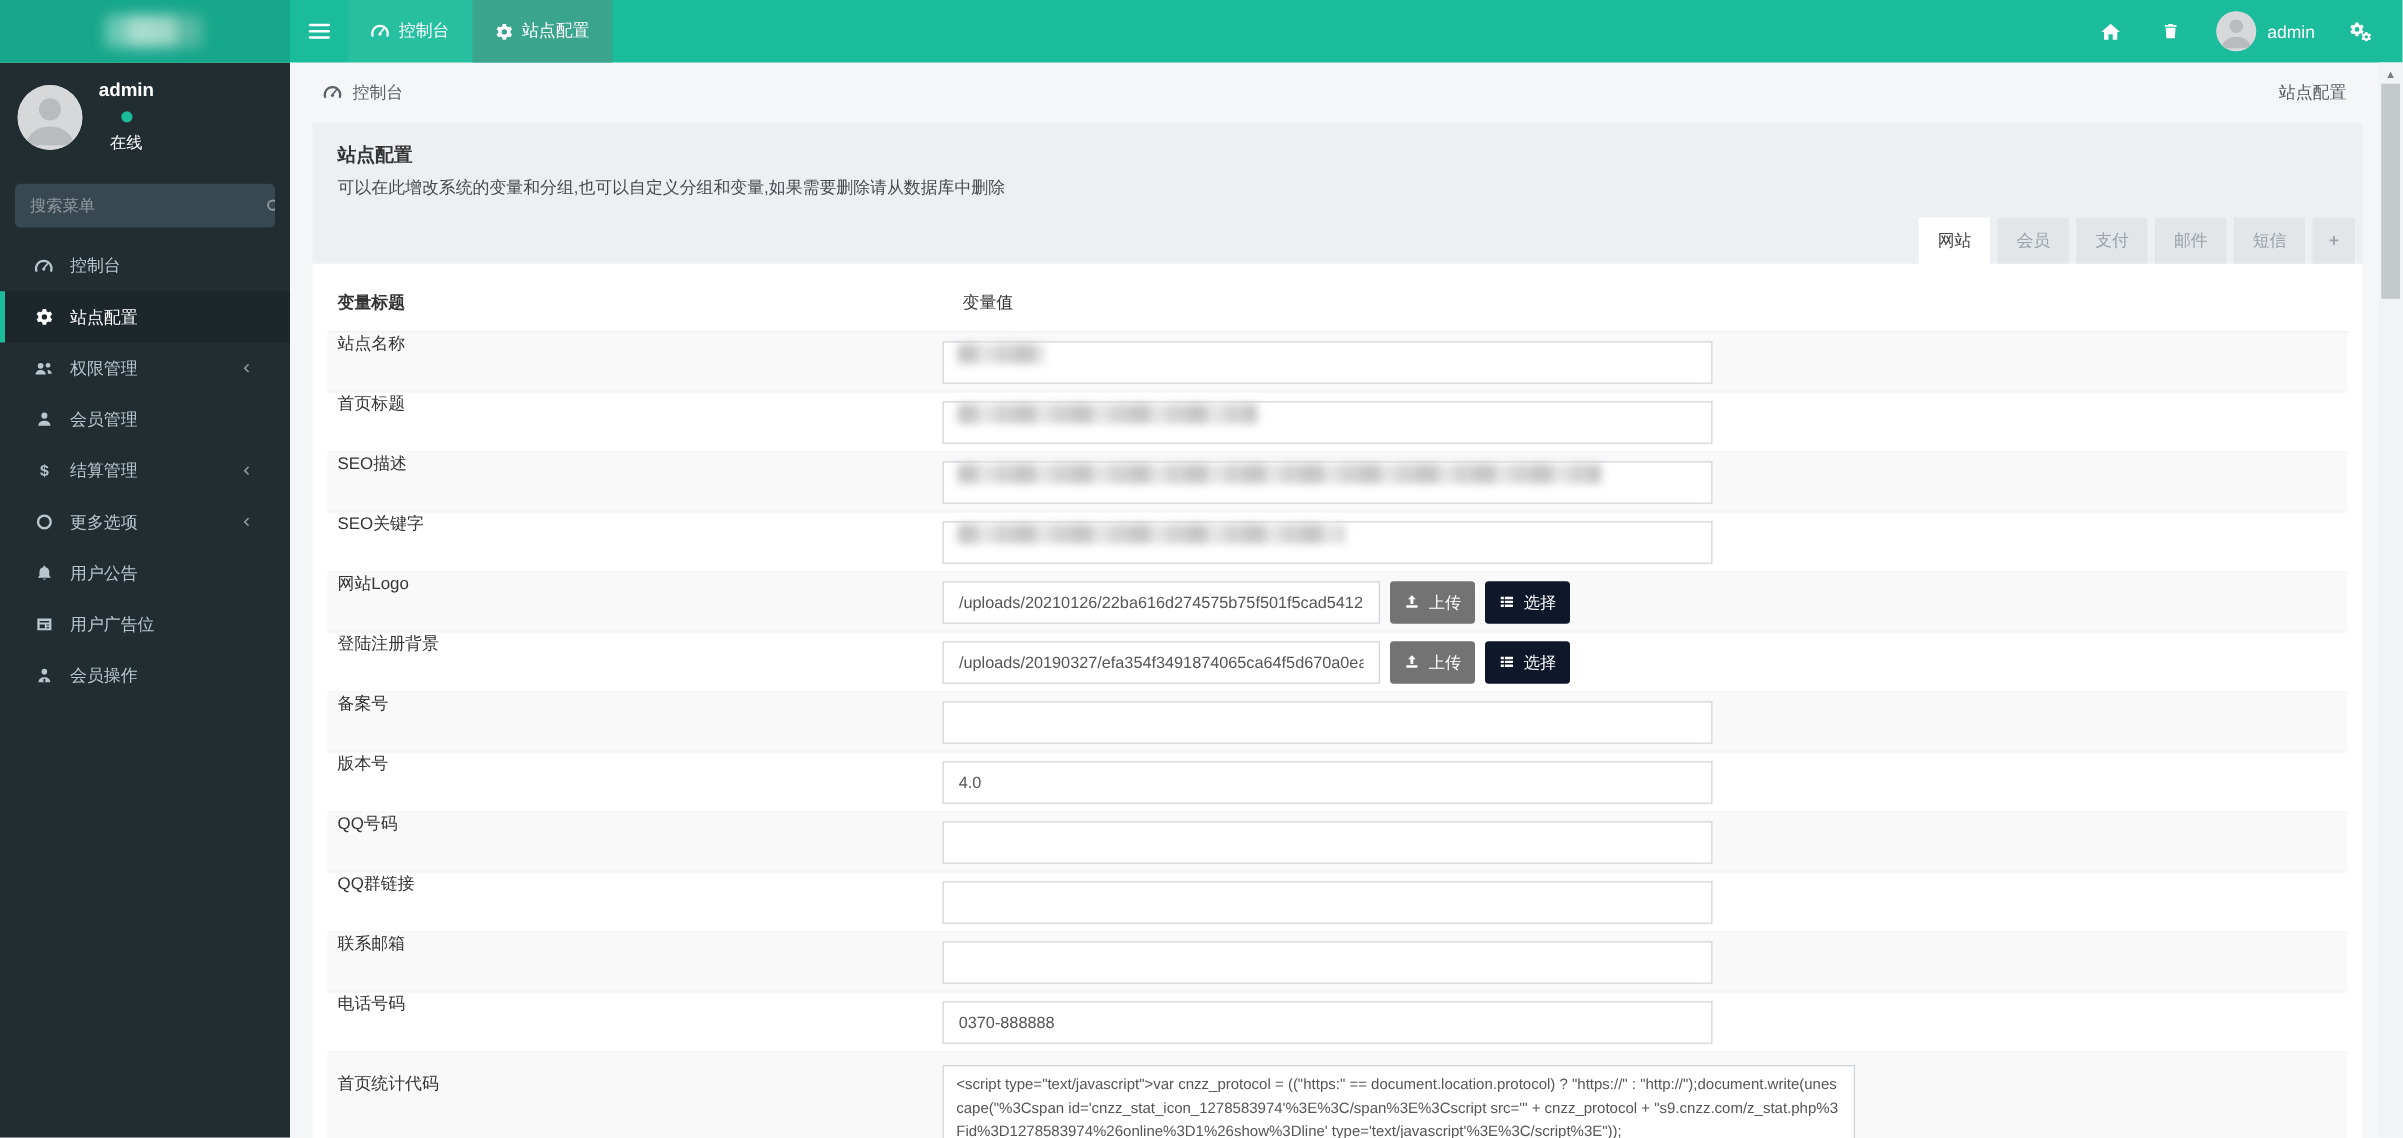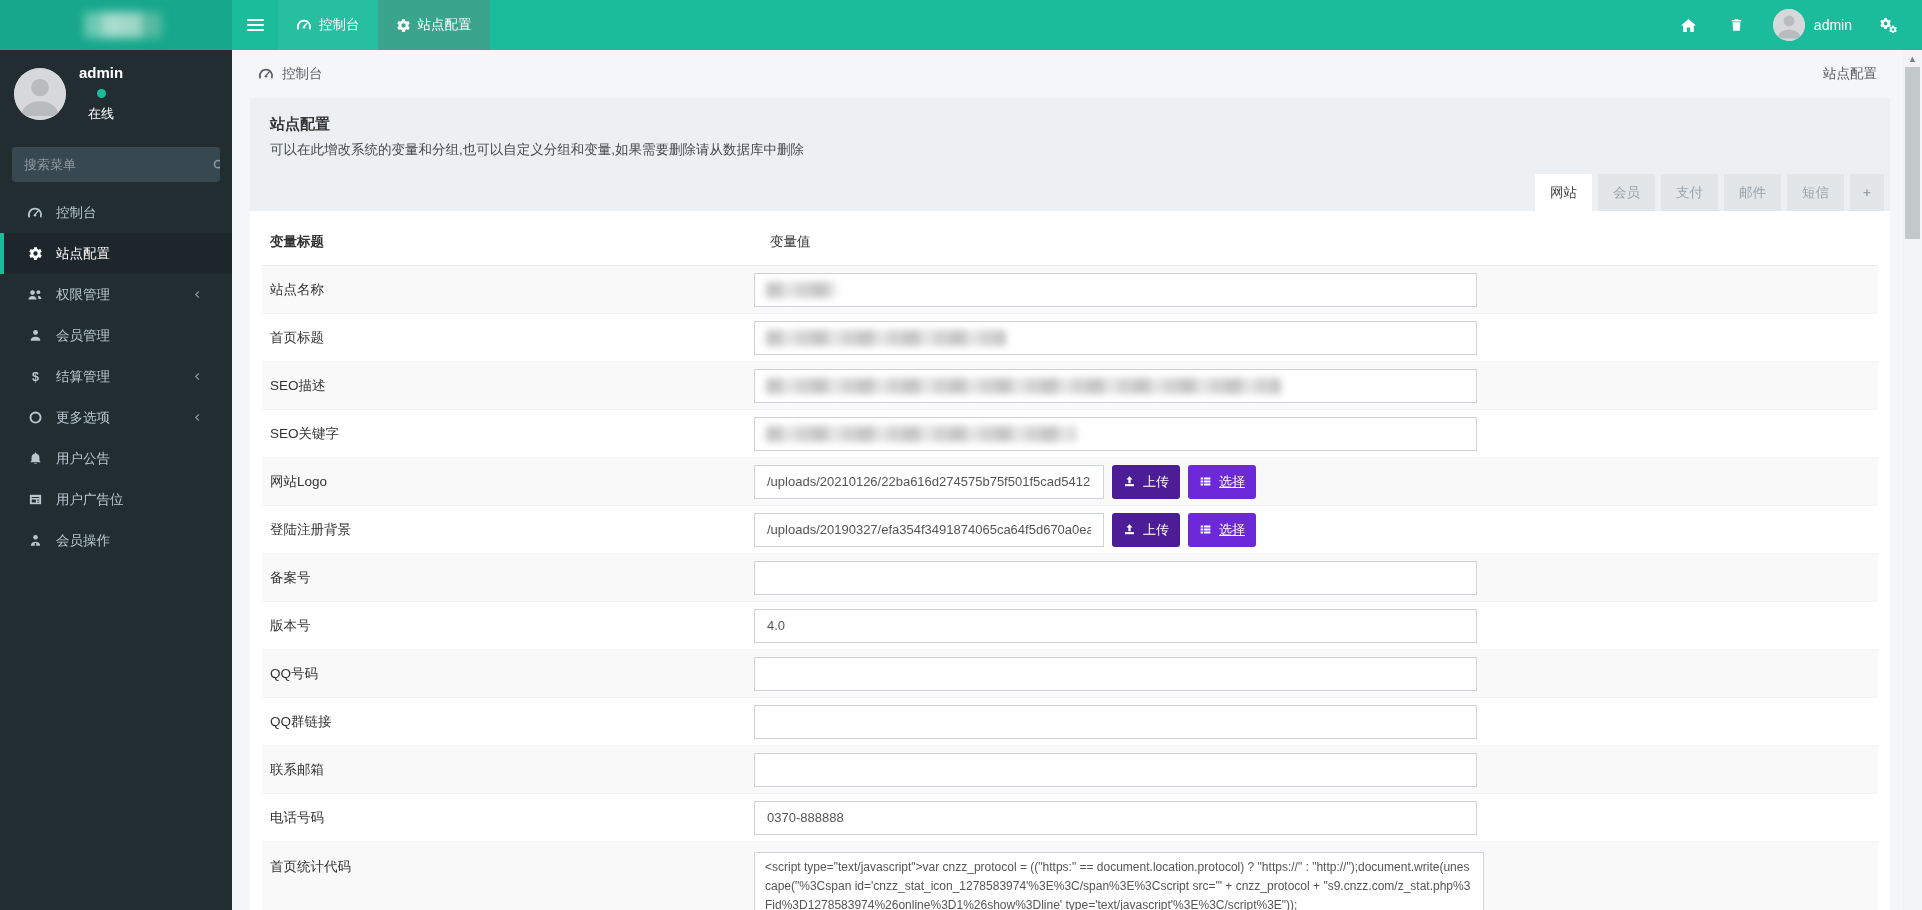--- a/index.html
+++ b/index.html
@@ -57,32 +57,32 @@
   .card-desc { font-size:13.5px; color:#45494d; }
   .tabs { display:flex; margin-top:15px; padding-left:20px;justify-content:flex-end; }
   .tab { height:37px; display:flex; align-items:center; padding:0 15px; margin-right:6px; background:#e2e6e9; color:#9aa3ab; font-size:13.5px; cursor:pointer; }
   .tab.active { background:#fff; color:#444; }
   .tab.add { padding:0 13px; font-weight:bold; }
   .tab-content { background:#fff; min-height:700px; padding:20px 12px 0 12px; }
 
   .tbl-head { display:flex; padding:2px 0 14px 0; border-bottom:1px solid #e8eaec;align-items:flex-end; }
   .tbl-head .h1 { width:492px; padding-left:8px; font-weight:bold; font-size:13.5px; color:#333; }
   .tbl-head .h2 { font-weight:normal; font-size:13.5px; color:#333; padding-left:16px; }
-  .row { display:flex; align-items:center; min-height:48px; border-bottom:1px solid #f3f4f5; }
+  .row { display:flex; min-height:48px; border-bottom:1px solid #f3f4f5; }
   .row.stripe { background:#f9f9f9; }
   .row .cell-label { width:492px; padding-left:8px; font-size:13.5px; color:#333; flex:0 0 auto; }
   .row .cell-value { display:flex; align-items:center; gap:8px; position:relative; }
-  .f-input { width:723px; height:34px; border:1px solid #cfd4da; background:#fff; font-size:13px; color:#555; padding:0 12px; outline:none; font-family:inherit; }
+  .f-input { width:616px; height:34px; border:1px solid #cfd4da; background:#fff; font-size:13px; color:#555; padding:0 12px; outline:none; font-family:inherit; }
   .f-input.short { width:350px; }
   .blur-block { position:absolute; left:12px; top:9px; height:16px; border-radius:2px; pointer-events:none;
     background:repeating-linear-gradient(90deg,#c7c7c7 0 16px,#e4e4e4 16px 30px,#d3d3d3 30px 46px);
     filter:blur(3.5px); }
   .btn { height:34px; display:flex; align-items:center; gap:7px; padding:0 11px; border:none; border-radius:3px; color:#fff; font-size:13px; cursor:pointer; font-family:inherit; }
-  .btn.red { background:#4c1d95; }
-  .btn.dark { background:#6d28d9;text-decoration:underline; }
+  .btn.red { background:#737373; }
+  .btn.dark { background:#0f172a; }
   .row.ta { align-items:flex-start; border-bottom:none; }
   .row.ta .cell-label { padding-top:16px; }
   .f-textarea { width:730px; height:70px; margin-top:10px; border:1px solid #cfd4da; background:#fff; font-size:12px; line-height:1.6; color:#555; padding:5px 10px; outline:none; resize:none; overflow:hidden; font-family:inherit; word-break:break-all; }
 
   
   .scrollbar { position:absolute; right:0; top:50px; width:19px; height:860px; background:#f1f3f4; z-index:40; }
   .sb-arrow { width:19px; height:17px; display:flex; align-items:center; justify-content:center; color:#7d7d7d; font-size:9px; cursor:pointer; }
   .sb-thumb { position:absolute; left:2px; top:17px; width:15px; height:172px; background:#c3c8ca; cursor:pointer; }
 </style>
 </head>

